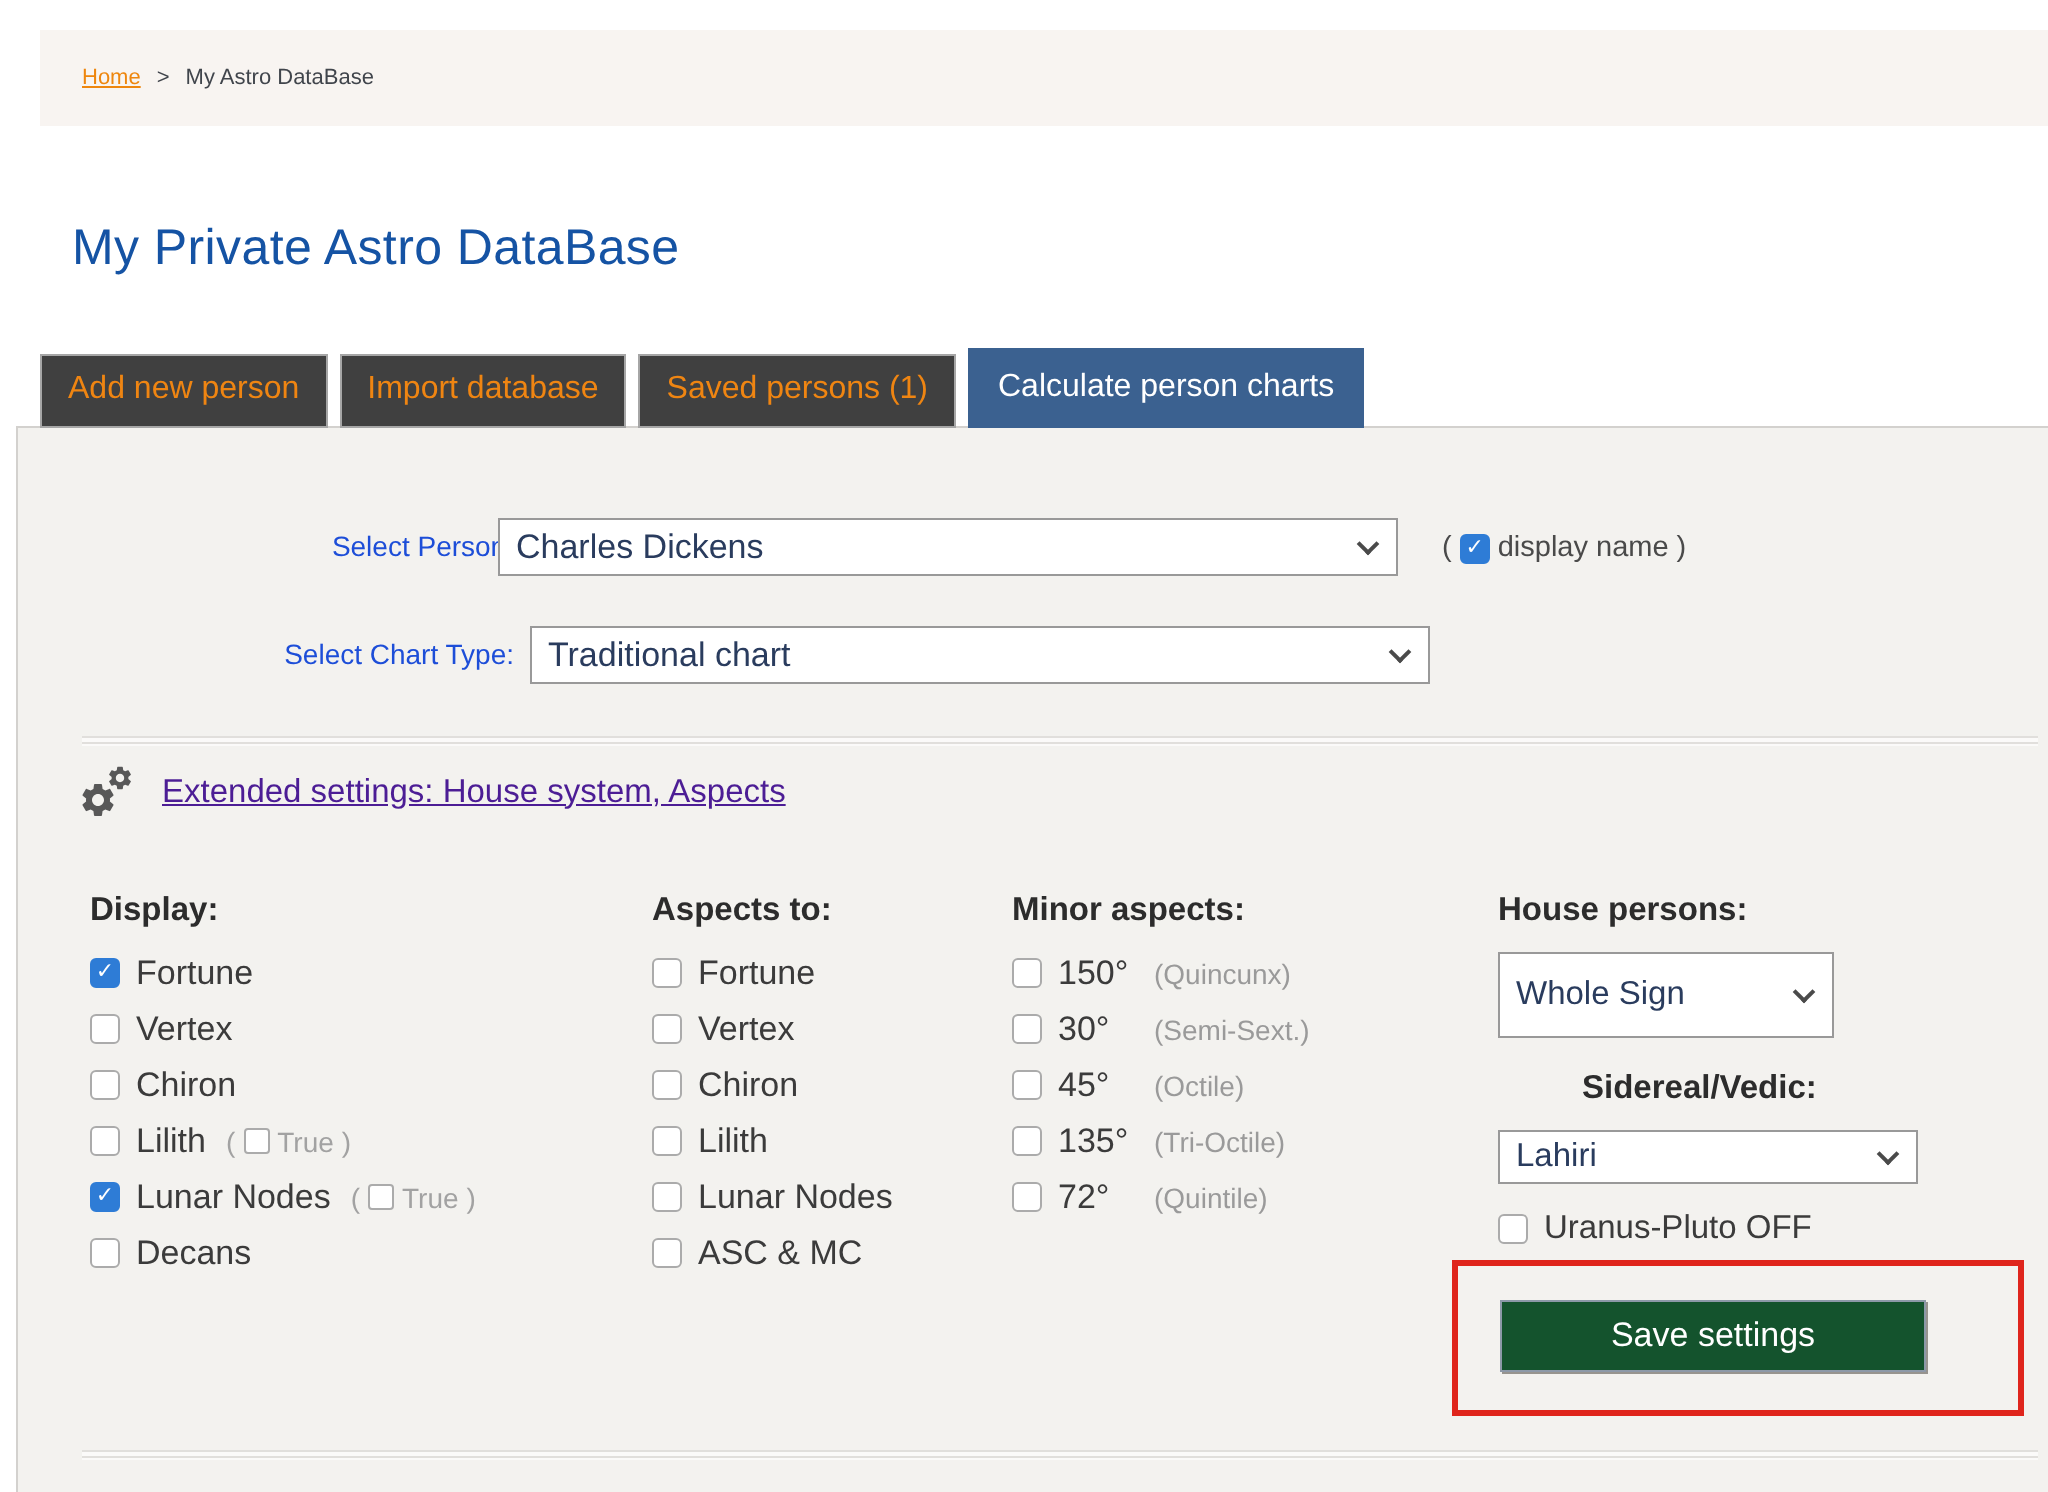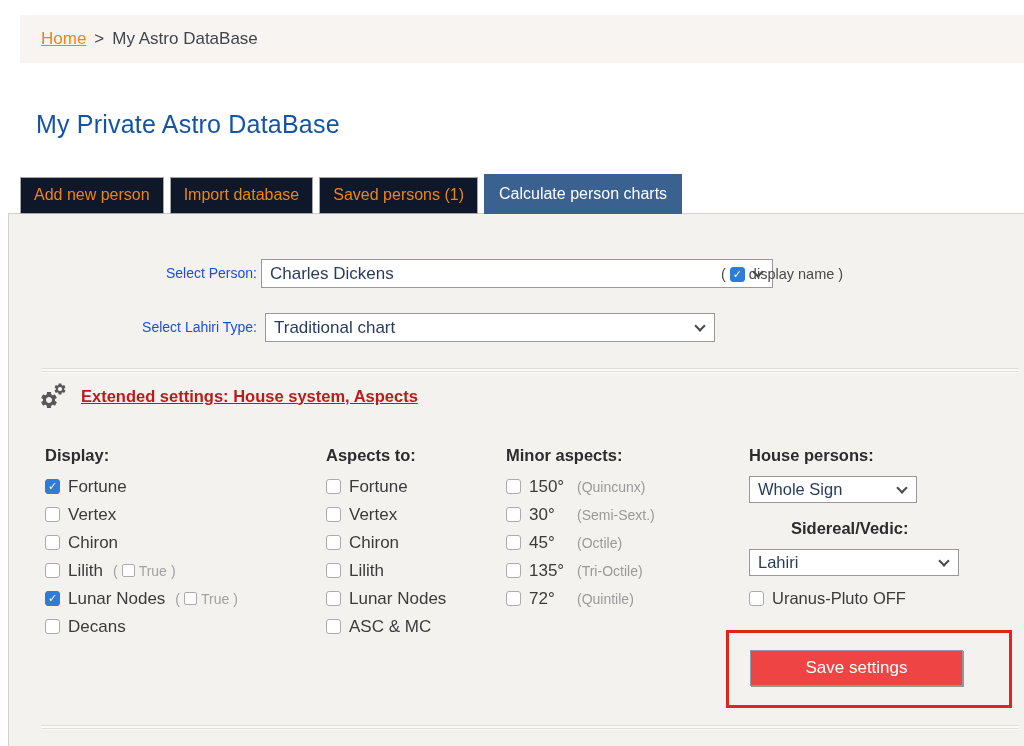--- a/index.html
+++ b/index.html
@@ -10,40 +10,40 @@
     position: relative;
     overflow: hidden;
     color: #3a3a3a;
   }
 
   
   .breadcrumb-bar {
     position: absolute; left: 20px; top: 15px; width: 1004px; height: 48px;
     background: #f8f4f1;
     display: flex; align-items: center; gap: 8px;
-    padding-left: 21px; font-size: 17px; color: #41454c;
+    padding-left: 21px; font-size: 11px; color: #41454c;
   }
   .breadcrumb-bar a.home-link {
     color: #ee860e; text-decoration: underline; cursor: pointer;
   }
 
   
   .page-title {
     position: absolute; left: 36px; top: 110px;
     font-size: 25px; font-weight: normal; color: #1553a4;
     letter-spacing: 0.2px;
   }
 
   
   .tabs {
     position: absolute; left: 20px; top: 174px; height: 40px;
     display: flex; gap: 6px; align-items: flex-end; z-index: 2;
   }
   .tab {
-    background: #0f172a; border: 1px solid #a6a6a6;
+    background: #404040; border: 1px solid #a6a6a6;
     color: #ef8512; font-size: 16px; padding: 8px 13px 9px 13px;
     cursor: pointer; white-space: nowrap;
   }
   .tab.active {
     background: #3b6190; border-color: #3b6190; color: #ffffff;
     padding: 10px 14px 10px 14px;
   }
 
   
   .panel {
@@ -63,21 +63,21 @@
   }
   .selectbox .sel-value {
     flex: 1; font-size: 17px; color: #2a3c5e; white-space: nowrap; overflow: hidden;
   }
   .chev {
     width: 8px; height: 8px; flex: 0 0 auto; margin-left: 6px; margin-top: -4px;
     border-right: 2px solid #4a4a4a; border-bottom: 2px solid #4a4a4a;
     transform: rotate(45deg);
   }
   .sel-person-label { left: 0; top: 45px; }
-  .sel-person { left: 252px; top: 45px; width: 512px; }
+  .sel-person { left: 240px; top: 45px; width: 450px; }
   .sel-chart-label { left: 0; top: 99px; }
   .sel-chart { left: 256px; top: 99px; width: 450px; }
 
   .display-name-group {
     position: absolute; left: 712px; top: 50px; height: 20px;
     display: flex; align-items: center; gap: 4px;
     font-size: 14.5px; color: #4a4a4a;
   }
 
   
@@ -104,21 +104,21 @@
   
   .extended-row {
     position: absolute; left: 30px; top: 166px; height: 32px;
     display: flex; align-items: center; gap: 10px;
   }
   .gears { position: relative; width: 32px; height: 30px; }
   .gears svg { position: absolute; fill: #585858; }
   .gear-big { left: 0; top: 9px; width: 20px; height: 20px; }
   .gear-small { left: 14px; top: 1px; width: 14px; height: 14px; }
   .extended-link {
-    font-size: 16.5px; color: #b91c1c; text-decoration: underline; cursor: pointer; font-weight: bold;
+    font-size: 16.5px; color: #4c1d95; text-decoration: underline; cursor: pointer;
   }
 
   
   .col { position: absolute; top: 232px; }
   .col-display { left: 36px; width: 270px; }
   .col-aspects { left: 317px; width: 172px; }
   .col-minor { left: 497px; width: 235px; }
   .col-house { left: 740px; width: 274px; }
   .col-header {
     font-size: 16.5px; font-weight: bold; color: #2c2c2c; margin-bottom: 11px;
@@ -129,35 +129,35 @@
   }
   .cbrow .lbl { font-size: 17px; color: #3b3b3b; white-space: nowrap; }
   .subopt {
     display: inline-flex; align-items: center; gap: 4px;
     font-size: 14px; color: #a2a2a2; margin-left: 2px;
   }
   .deg { width: 40px; font-size: 17px; color: #3b3b3b; }
   .aspname { font-size: 14px; color: #9a9a9a; white-space: nowrap; }
 
   
-  .sel-house { position: static; width: 168px; height: 27px; margin: 0 16px 4px 0; }
+  .sel-house { position: static; width: 168px; height: 43px; margin: 0 16px 4px 0; }
   .sel-sidereal { position: static; width: 210px; height: 27px; margin: 0 0 4px 0; }
   .sel-house .sel-value, .sel-sidereal .sel-value { font-size: 16.5px; }
   .house-header2 { margin-top: 16px; margin-left: 42px; }
   .uranus-row { margin-top: 12px; }
   .uranus-row .lbl { font-size: 16.5px; }
 
   
   .highlight-rect {
     position: absolute; left: 717px; top: 416px; width: 286px; height: 78px;
     border: 3px solid #df251c; background: transparent;
   }
   .save-btn {
     position: absolute; left: 21px; top: 17px; width: 213px; height: 36px;
-    background: #ef4444; color: #ffffff; font-size: 17px;
+    background: #14532d; color: #ffffff; font-size: 17px;
     font-family: "Liberation Sans", "DejaVu Sans", sans-serif;
     border: 1px solid #8d99a8; box-shadow: 1px 1px 0 #97948f;
     cursor: pointer;
   }
 </style>
 </head>
 <body>
 
 <div class="breadcrumb-bar">
   <a class="home-link">Home</a>
@@ -181,21 +181,21 @@
     <span class="sel-value">Charles Dickens</span>
     <span class="chev"></span>
   </div>
   <div class="display-name-group">
     <span>(</span>
     <span class="cb checked"></span>
     <span>display name</span>
     <span>)</span>
   </div>
 
-  <div class="form-label sel-chart-label">Select Lahiri Type:</div>
+  <div class="form-label sel-chart-label">Select Chart Type:</div>
   <div class="selectbox sel-chart">
     <span class="sel-value">Traditional chart</span>
     <span class="chev"></span>
   </div>
 
   <div class="divider divider-top"></div>
 
   <div class="extended-row">
     <span class="gears">
       <svg class="gear-big" viewBox="0 0 24 24">

